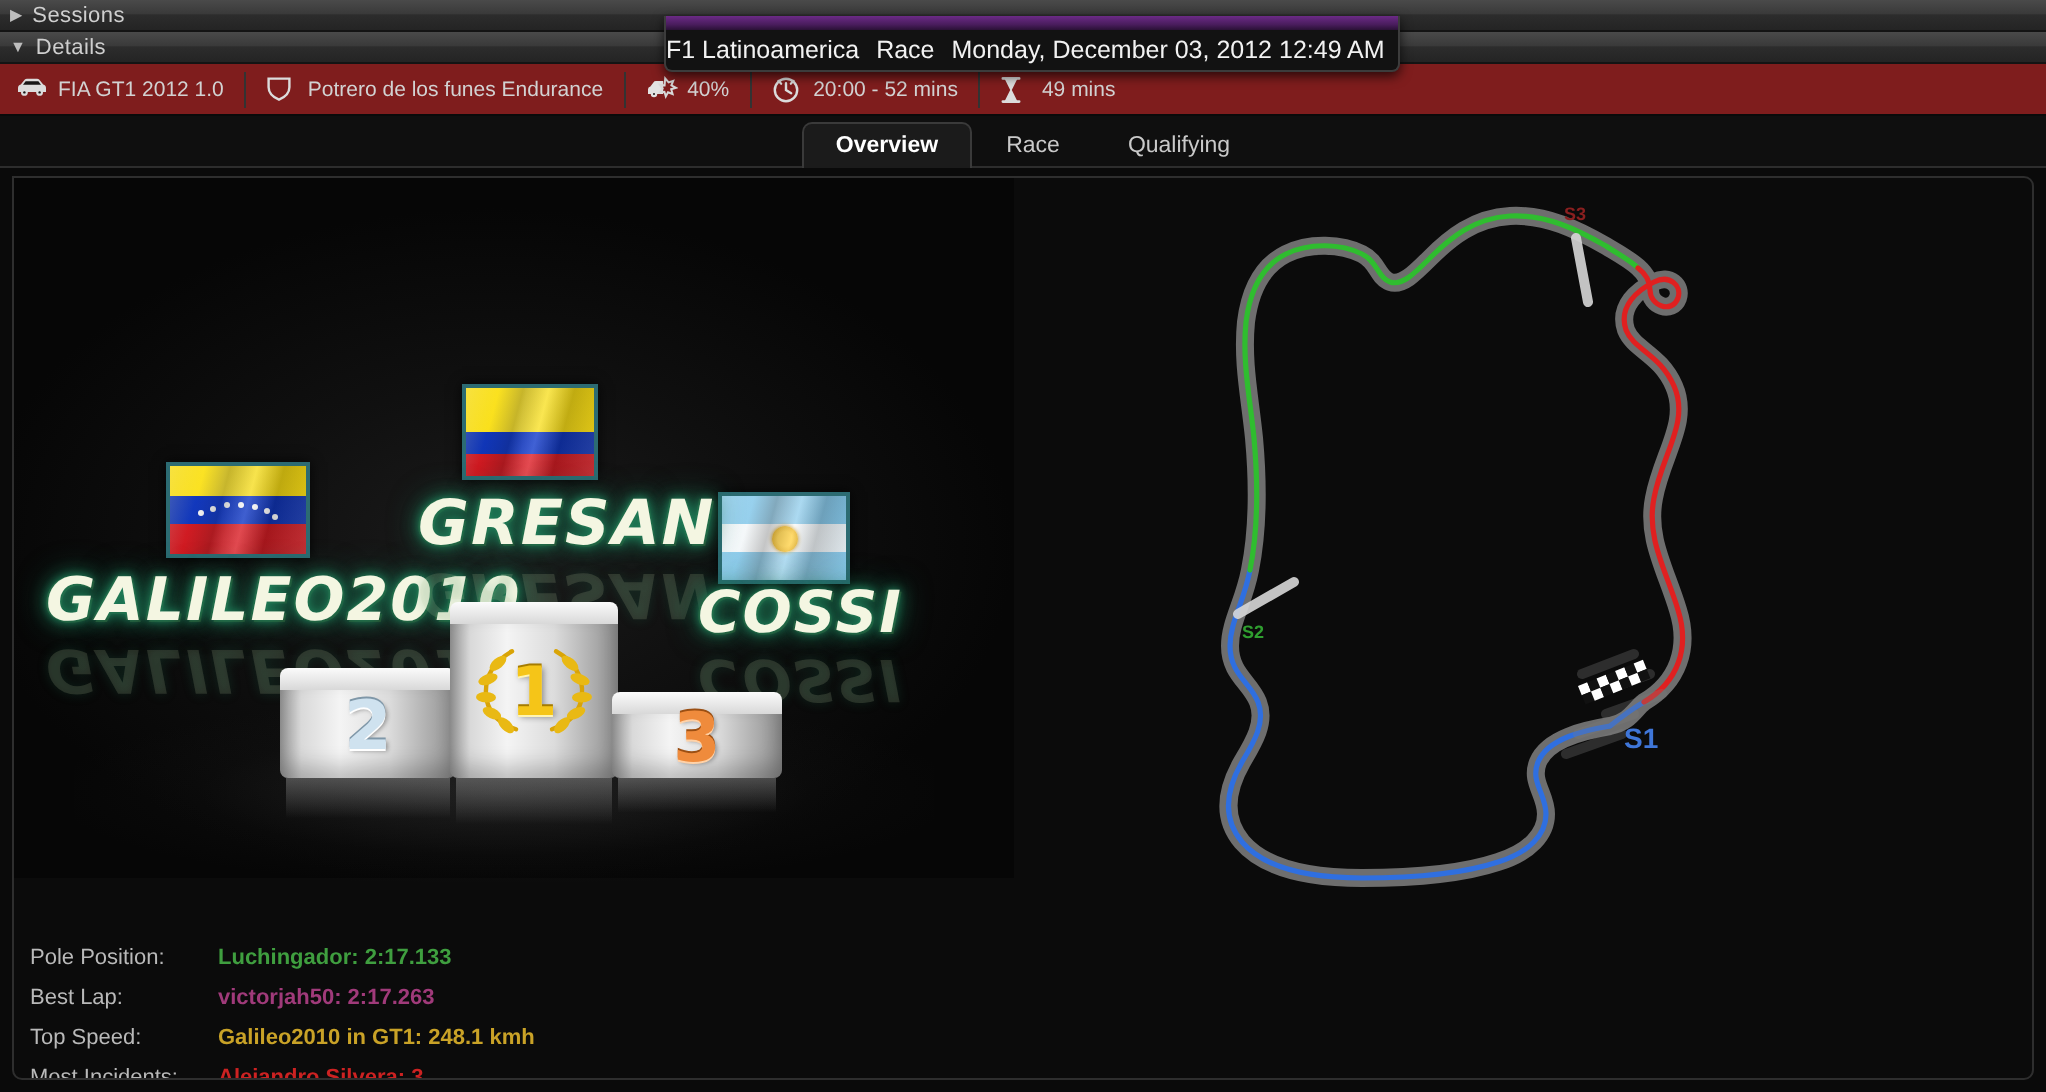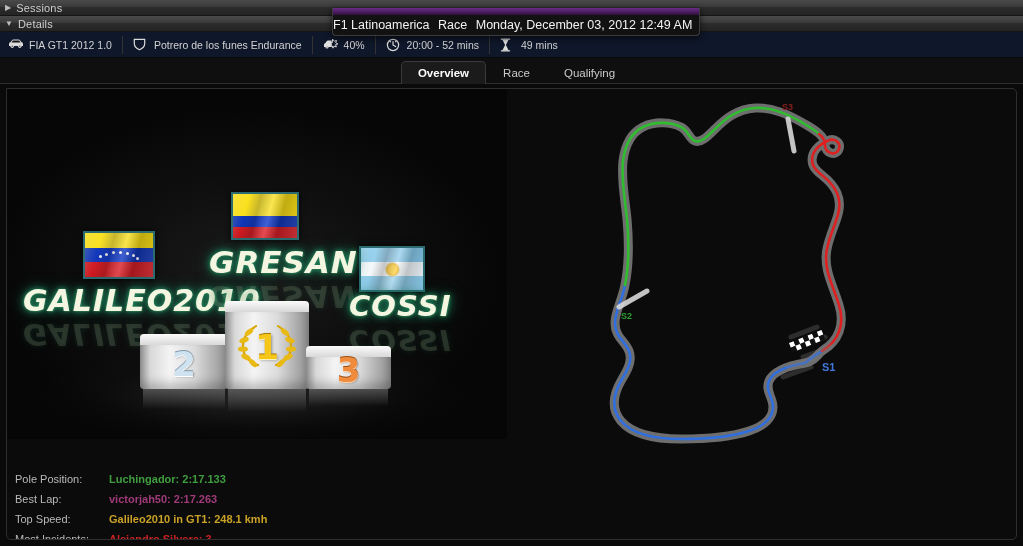--- a/index.html
+++ b/index.html
@@ -46,21 +46,21 @@
   }
   #title-tip .ttxt {
     position: relative; top: 3px;
     font-size: 12.5px; color: #f2f2f2; white-space: nowrap;
   }
   #title-tip .ttxt span { margin-right: 5px; }
 
   
   #info-strip {
     height: 26px;
-    background: #0f172a;
+    background: #7f1d1d;
     border-bottom: 1px solid #0a0a0a;
     display: flex; align-items: center;
     padding-left: 8px;
     text-align: center;
   }
   .info-item {
     display: flex; align-items: center;
     height: 18px;
     padding: 0 10px 0 0;
     color: #d2d2d2;
@@ -498,21 +498,21 @@
             <rect x="20" y="5" width="5" height="5" fill="#111"></rect>
               <rect x="25" y="5" width="5" height="5" fill="#fff"></rect>
             <rect x="30" y="5" width="5" height="5" fill="#111"></rect>
           </g>
         </g>
       </svg>
 
       
       <div style="position: absolute; left: 205px; top: 13px; font-size: 9px; font-weight: bold; color: rgb(138, 31, 31);">S3</div>
       <div style="position: absolute; left: 44px; top: 222px; font-size: 9px; font-weight: bold; color: rgb(47, 158, 47);">S2</div>
-      <div style="position: absolute; left: 245px; top: 272px; font-size: 11px; font-weight: bold; color: rgb(63, 118, 216);">S1</div>
+      <div style="position: absolute; left: 235px; top: 272px; font-size: 14px; font-weight: bold; color: rgb(63, 118, 216);">S1</div>
     </div>
 
     <div id="track-credit">
 
       <span class="sig">Butch Davis</span>
     </div>
 
     <div class="stats" id="stats-left">
       <div class="stat-row">
         <div class="stat-label">Pole Position:</div>

